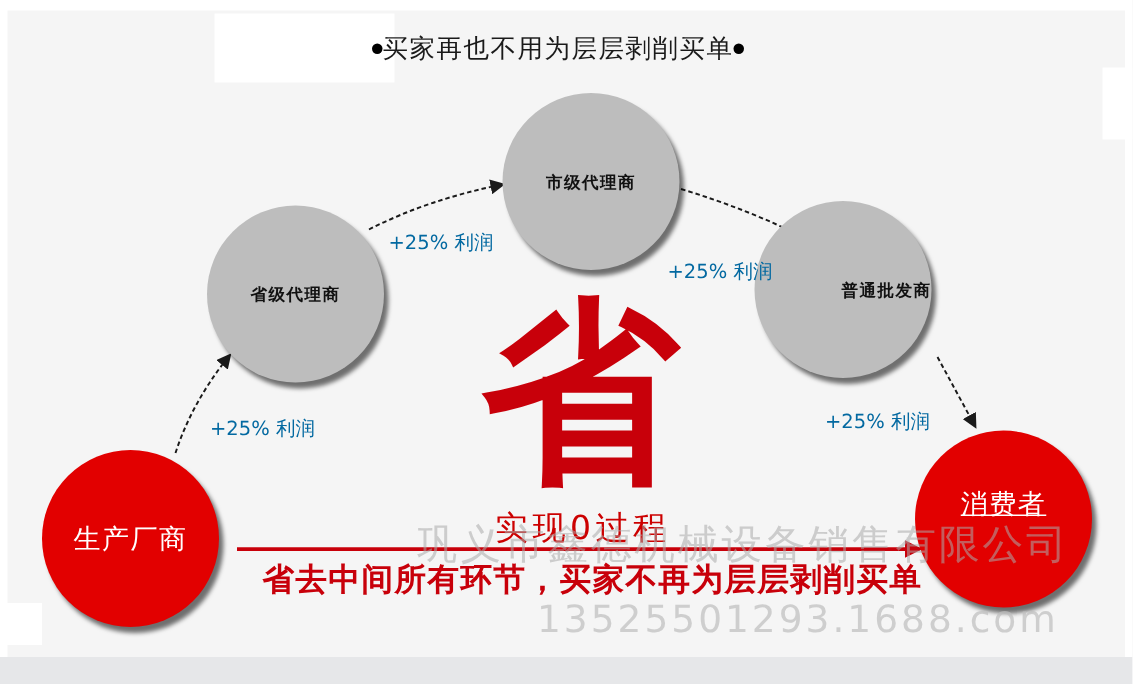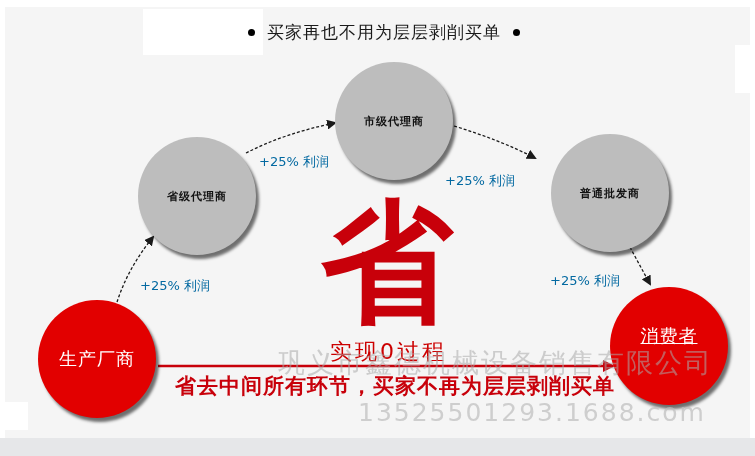--- a/index.html
+++ b/index.html
@@ -20,21 +20,21 @@
     position: absolute; left: 143px; top: 9px; width: 120px; height: 46px; background: #ffffff;
   }
   .edge-box-right {
     position: absolute; left: 735px; top: 45px; width: 20px; height: 48px; background: #ffffff;
   }
   .edge-box-left {
     position: absolute; left: 0px; top: 402px; width: 28px; height: 28px; background: #ffffff;
   }
   .title {
     position: absolute; left: 248px; top: 18px; height: 28px;
-    display: flex; align-items: center; gap: 12px;
+    display: flex; align-items: center; gap: 0;
     font-size: 17px; color: #1a1a1a; letter-spacing: 1px;
   }
   .bullet { width: 7px; height: 7px; border-radius: 50%; background: #000; display: inline-block; }
 
   .node {
     position: absolute; border-radius: 50%;
     display: flex; align-items: center; justify-content: center;
     box-shadow: 3px 4px 3px rgba(0,0,0,0.55);
   }
   .node.gray { background: #bdbdbd; color: #111; font-weight: bold; font-size: 11px; }
@@ -96,24 +96,24 @@
   <path d="M625,238 Q638,262 650,284" stroke="#1a1a1a" stroke-width="1.3" stroke-dasharray="3,2" fill="none" marker-end="url(#tri)"></path>
   <line x1="158" y1="366" x2="613" y2="366" stroke="#c8000a" stroke-width="2.5" marker-end="url(#tri-red)"></line>
 </svg>
 
 <div class="node gray" style="left:138px;top:137px;width:118px;height:118px;">
   <span>省级代理商</span>
 </div>
 <div class="node gray" style="left:335px;top:62px;width:118px;height:118px;">
   <span>市级代理商</span>
 </div>
-<div class="node gray" style="left:551px;top:134px;width:118px;height:118px;">
+<div class="node gray" style="left:503px;top:134px;width:118px;height:118px;justify-content:flex-end;">
   <span>普通批发商</span>
 </div>
-<div class="node red" style="left:38px;top:300px;width:118px;height:118px;">
+<div class="node red" style="left:28px;top:300px;width:118px;height:118px;">
   <span>生产厂商</span>
 </div>
 <div class="node red" style="left:610px;top:287px;width:118px;height:118px;">
   <span style="margin-top:-20px;text-decoration:underline;">消费者</span>
 </div>
 
 <div class="profit" style="left:140px;top:277px;">+25% 利润</div>
 <div class="profit" style="left:259px;top:153px;">+25% 利润</div>
 <div class="profit" style="left:445px;top:172px;">+25% 利润</div>
 <div class="profit" style="left:550px;top:272px;">+25% 利润</div>

